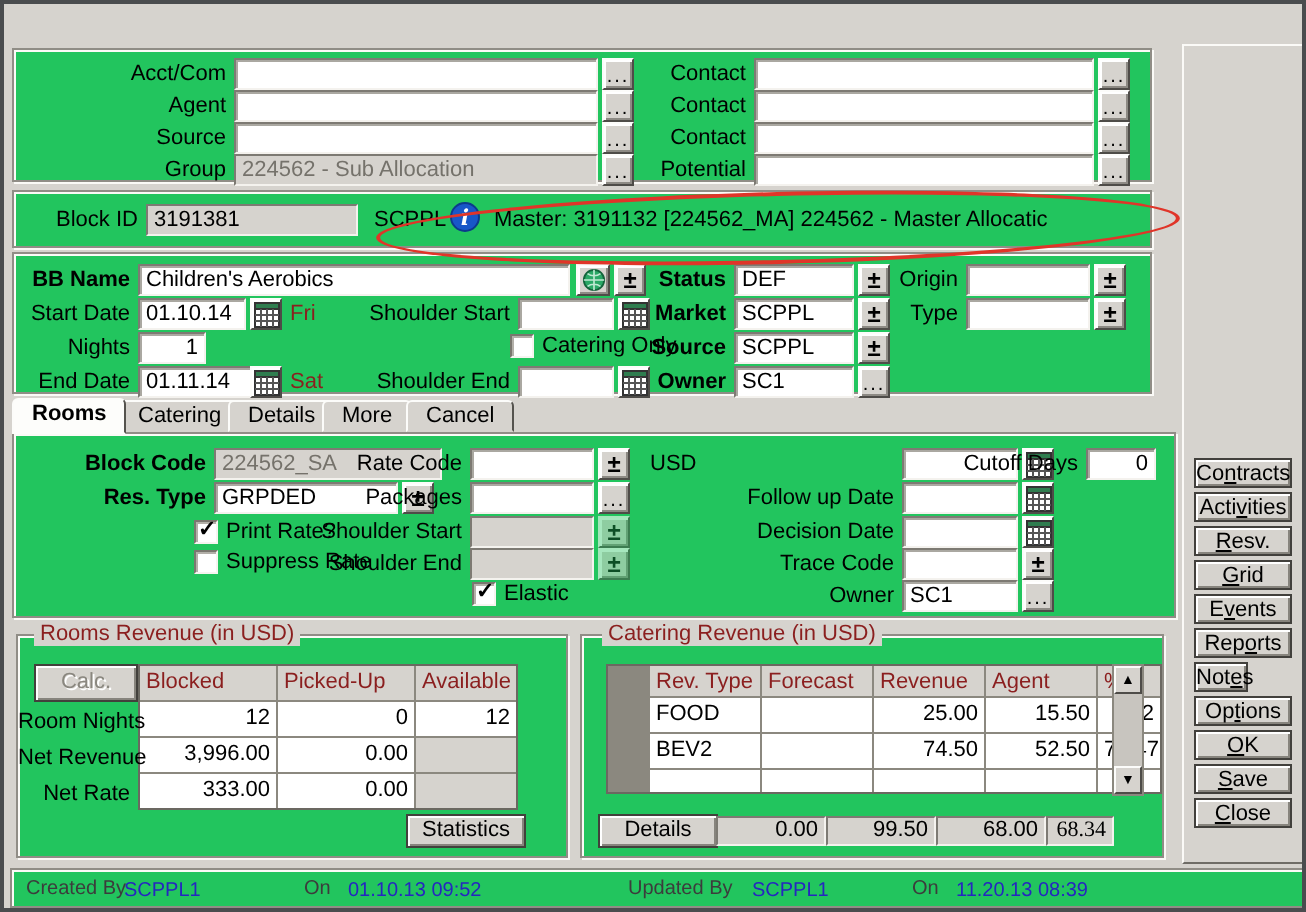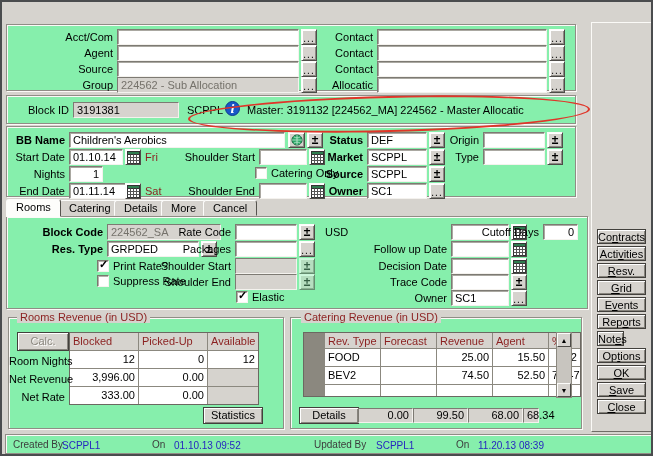--- a/index.html
+++ b/index.html
@@ -1,21 +1,21 @@
 <!DOCTYPE html>
 <html><head>
 <meta charset="utf-8">
 <style>
   html,body{margin:0;padding:0;background:#888;}
   .window{position:relative;width:653px;height:456px;background:#d6d3ce;border:2px solid #4a4c4e;
           box-sizing:border-box;font-family:"Liberation Sans",sans-serif;font-size:11px;color:#000;overflow:hidden;}
   .titlebar{position:absolute;left:0;top:0;right:0;height:18px;background:#a4bbd8;
             display:flex;align-items:center;padding:0 4px;font-weight:bold;font-size:11px;color:#111;}
   .titlebar .ticon{margin-right:4px;display:inline-flex;}
-  .box{position:absolute;border:1px solid #908d86;box-shadow:1px 1px 0 #fbfaf7, inset 1px 1px 0 #fbfaf7;box-sizing:border-box;background:#86efac;}
+  .box{position:absolute;border:1px solid #908d86;box-shadow:1px 1px 0 #fbfaf7, inset 1px 1px 0 #fbfaf7;box-sizing:border-box;background:#22c55e;}
   .raised{position:absolute;border:1px solid;border-color:#fbfaf7 #6f6c66 #6f6c66 #fbfaf7;box-sizing:border-box;background:#d6d3ce;}
   .lbl{position:absolute;height:14px;line-height:14px;text-align:right;white-space:nowrap;}
   .lbl.b{font-weight:bold;}
   .ltxt{position:absolute;height:14px;line-height:14px;white-space:nowrap;}
   .maroon{color:#8b1f1f;}
   .blue{color:#2626c0;}
   input.fld{position:absolute;height:16px;box-sizing:border-box;background:#fff;margin:0;
         border:1px solid;border-color:#7d7a73 #f4f2ee #f4f2ee #7d7a73;box-shadow:inset 1px 1px 0 #aaa8a1;
         padding:0 3px;font-family:"Liberation Sans",sans-serif;font-size:11px;color:#000;outline:none;}
   input.fld.dis{background:#d6d3ce;color:#75726b;box-shadow:none;}
@@ -31,21 +31,21 @@
         border:1px solid #42403c;box-shadow:inset 1px 1px 0 #fff, inset -1px -1px 0 #87847d;
         font-family:"Liberation Sans",sans-serif;font-size:11px;color:#000;padding:0;line-height:15px;}
   .pbtn.dis{color:#8a877f;text-shadow:1px 1px 0 #fff;}
   .mn{text-decoration:underline;}
   .cb{position:absolute;width:12px;height:12px;background:#fff;box-sizing:border-box;cursor:pointer;
       border:1px solid;border-color:#7a776f #f6f4f0 #f6f4f0 #7a776f;box-shadow:inset 1px 1px 0 #b3b0a9;}
   .cb .mark{visibility:hidden;position:absolute;left:1px;top:-3px;font-size:11px;font-weight:bold;}
   .cb.checked .mark{visibility:visible;}
   .tab{position:absolute;top:0;height:16px;box-sizing:border-box;background:#d6d3ce;cursor:pointer;text-align:center;
        border:1px solid;border-color:#fcfcfa #55534e transparent #fcfcfa;border-radius:3px 3px 0 0;line-height:15px;padding:0 9px;}
-  .tab.active{background:#fdfdfb;height:18px;top:-1px;z-index:3;font-weight:normal;}
+  .tab.active{background:#fdfdfb;height:18px;top:-1px;z-index:3;font-weight:bold;}
   .grid{position:absolute;display:grid;background:#8b887f;gap:1px;border:1px solid #6b6861;}
   .grid .hcell{background:#d6d3ce;color:#8b1f1f;padding:2px 3px;white-space:nowrap;}
   .grid .dcell{background:#fff;padding:2px 3px;text-align:right;white-space:nowrap;}
   .grid .dcell.lt{text-align:left;}
   .grid .bcell{background:#d6d3ce;}
   .tot{position:absolute;height:15px;box-sizing:border-box;background:#d6d3ce;text-align:right;line-height:13px;padding:0 3px;
        border:1px solid;border-color:#7d7a73 #f4f2ee #f4f2ee #7d7a73;}
   .vscroll{position:absolute;width:16px;box-sizing:border-box;background:#c8c5bf;border:1px solid #8b887f;}
   .sarr{position:absolute;left:0;width:14px;height:14px;box-sizing:border-box;background:#d6d3ce;font-size:7px;line-height:13px;text-align:center;cursor:pointer;
         border:1px solid;border-color:#fcfcfa #4e4c48 #4e4c48 #fcfcfa;}
@@ -77,21 +77,21 @@
     <span class="lbl" style="left:4px;top:37px;width:102px;">Source</span>
     <input class="fld" style="left: 110px; top: 36px; width: 182px;" value="">
     <button class="b3 dots" style="left:294px;top:36px;"></button>
     <span class="lbl" style="left:314px;top:37px;width:52px;">Contact</span>
     <input class="fld" style="left: 370px; top: 36px; width: 170px;" value="">
     <button class="b3 dots" style="left:542px;top:36px;"></button>
 
     <span class="lbl" style="left:4px;top:53px;width:102px;">Group</span>
     <input class="fld dis" style="left: 110px; top: 52px; width: 182px;" value="224562 - Sub Allocation">
     <button class="b3 dots" style="left:294px;top:52px;"></button>
-    <span class="lbl" style="left:314px;top:53px;width:52px;">Allocatic</span>
+    <span class="lbl" style="left:314px;top:53px;width:52px;">Potential</span>
     <input class="fld" style="left: 370px; top: 52px; width: 170px;" value="">
     <button class="b3 dots" style="left:542px;top:52px;"></button>
   </div>
 
   <div class="box" style="left:4px;top:93px;width:570px;height:29px;">
     <span class="lbl" style="left:4px;top:7px;width:58px;">Block ID</span>
     <input class="fld grayval" style="left: 66px; top: 6px; width: 106px;" value="3191381">
     <span class="ltxt" style="left:180px;top:7px;">SCPPL</span>
     <span style="position:absolute;left:218px;top:5px;">
       <svg width="15" height="15" viewBox="0 0 15 15">
@@ -306,21 +306,21 @@
       <div class="dcell"></div>
     </div>
     <div class="vscroll" style="left:265px;top:14px;height:66px;">
       <span class="sarr" style="top:0;">▲</span>
       <span class="sarr" style="bottom:0;">▼</span>
     </div>
     <button class="pbtn" style="left:8px;top:89px;width:60px;height:17px;">Details</button>
     <span class="tot" style="left:67px;top:90px;width:55px;">0.00</span>
     <span class="tot" style="left:122px;top:90px;width:55px;">99.50</span>
     <span class="tot" style="left:177px;top:90px;width:55px;">68.00</span>
-    <span class="tot" style="left:232px;top:90px;width:16px;">68.34</span>
+    <span class="tot" style="left:232px;top:90px;width:34px;font-family:Liberation Serif, serif;">68.34</span>
   </div>
 
   <div class="raised" style="left:589px;top:20px;width:61px;height:410px;">
     <button class="pbtn" style="left:5px;top:206px;width:49px;height:15px;"><span>Co</span><span class="mn">n</span><span>tracts</span></button>
     <button class="pbtn" style="left:5px;top:223px;width:49px;height:15px;"><span>Acti</span><span class="mn">v</span><span>ities</span></button>
     <button class="pbtn" style="left:5px;top:240px;width:49px;height:15px;"><span></span><span class="mn">R</span><span>esv.</span></button>
     <button class="pbtn" style="left:5px;top:257px;width:49px;height:15px;"><span></span><span class="mn">G</span><span>rid</span></button>
     <button class="pbtn" style="left:5px;top:274px;width:49px;height:15px;"><span>E</span><span class="mn">v</span><span>ents</span></button>
     <button class="pbtn" style="left:5px;top:291px;width:49px;height:15px;"><span>Rep</span><span class="mn">o</span><span>rts</span></button>
     <button class="pbtn" style="left:5px;top:308px;width:27px;height:15px;"><span>Not</span><span class="mn">e</span><span>s</span></button>

